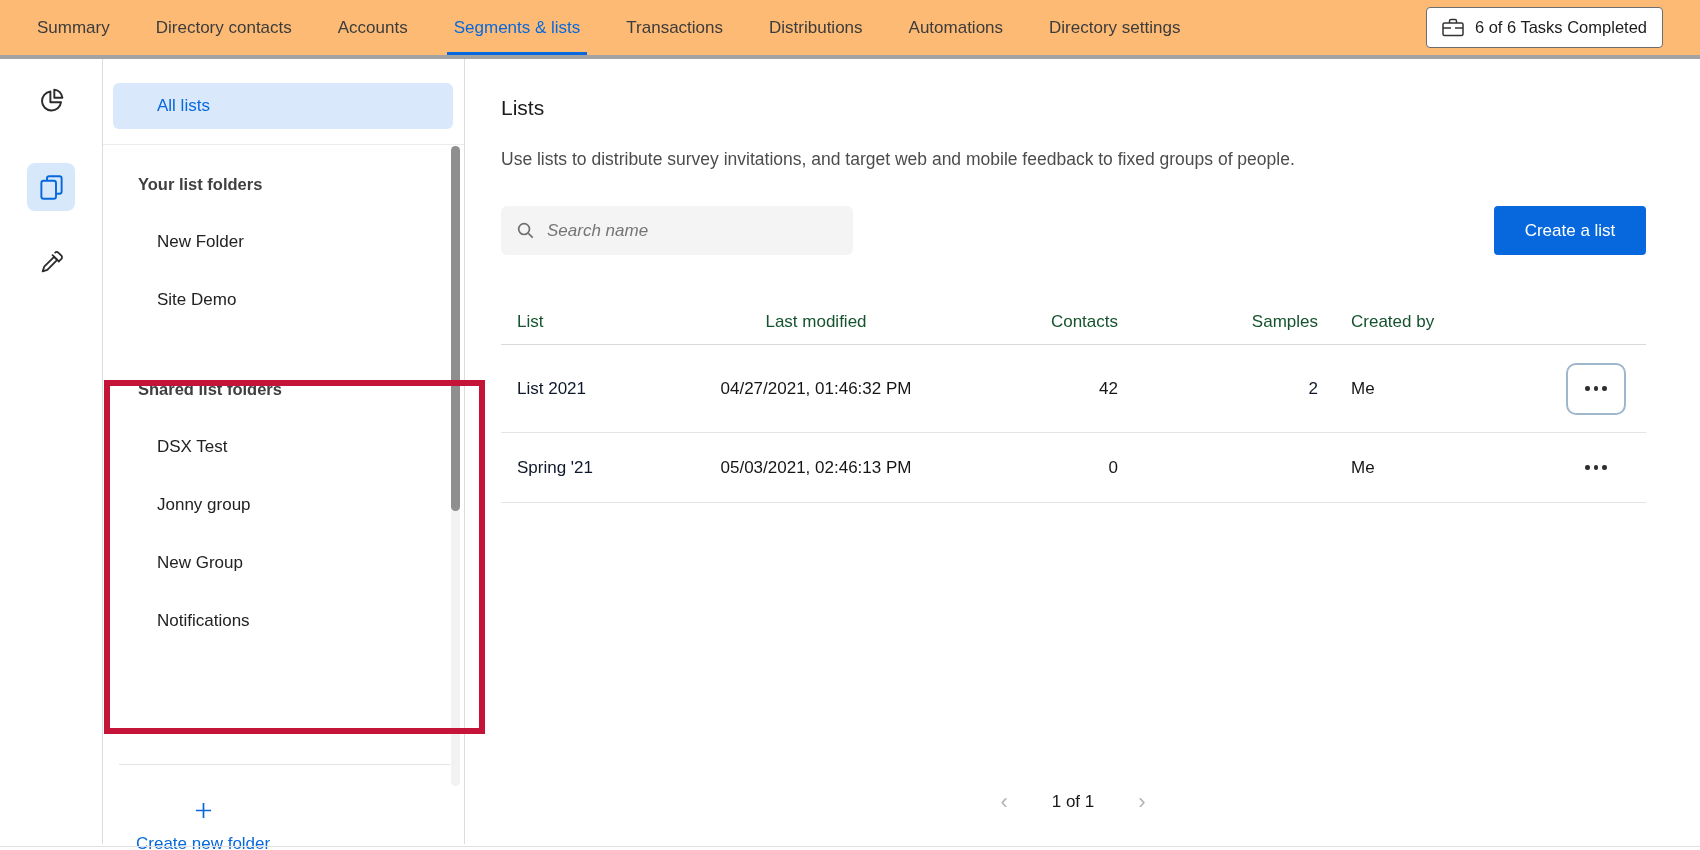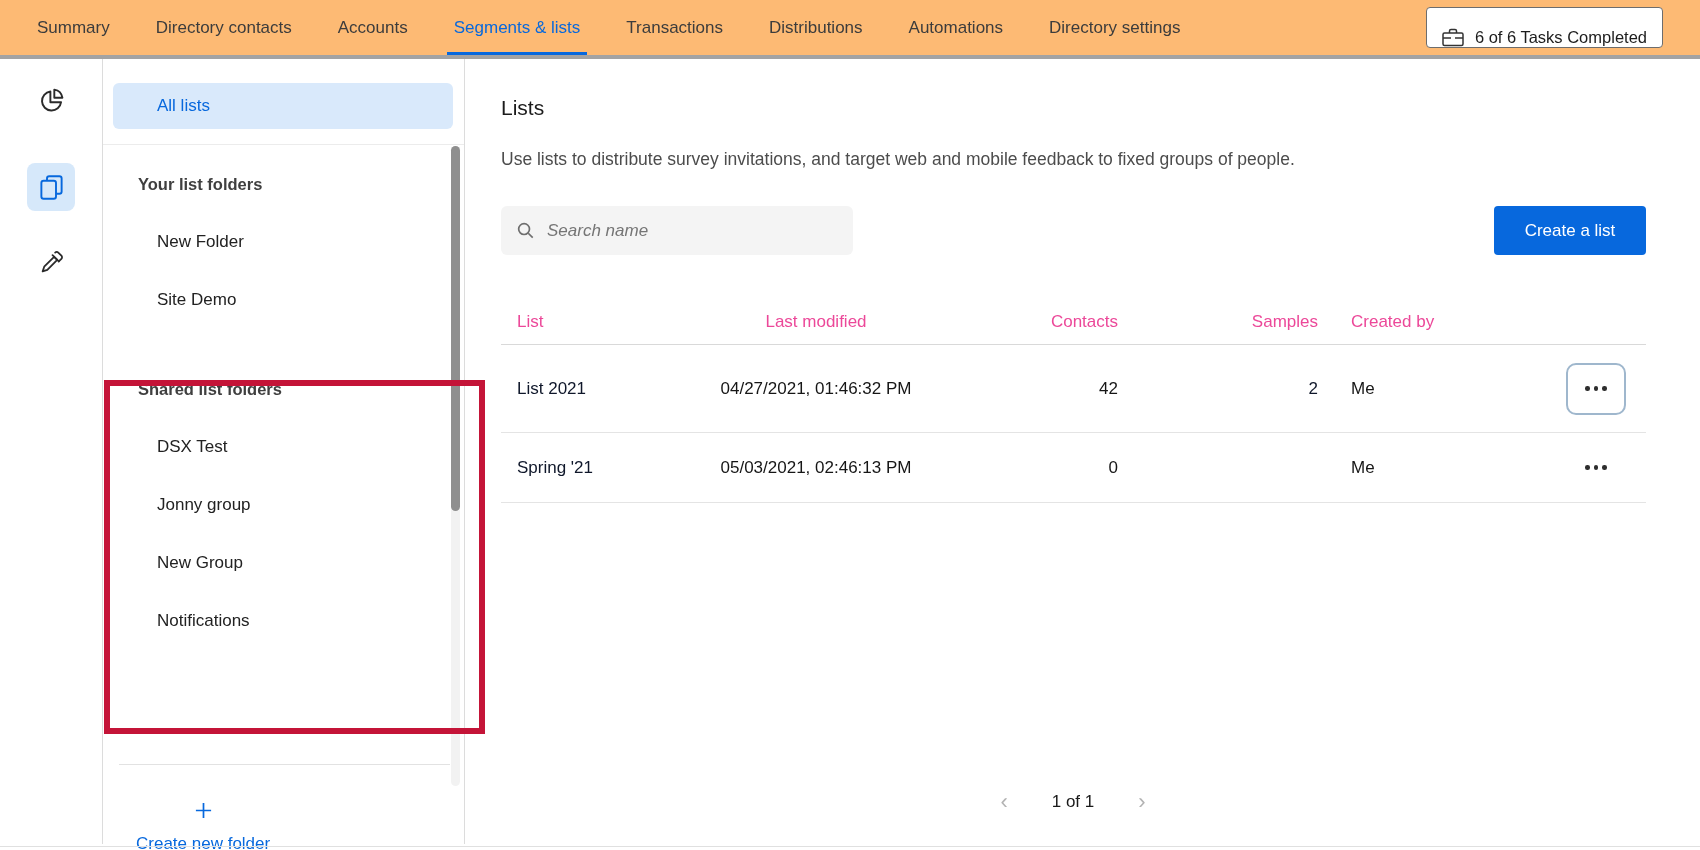--- a/index.html
+++ b/index.html
@@ -8,21 +8,21 @@
     font-family:"Liberation Sans", sans-serif;
     background:#ffffff; color:#2b2b2b;
     position:relative; overflow:hidden;
   }
 
   
   .topnav { height:59px; display:flex; align-items:center; border-bottom:4px solid #a3a3a3; padding-left:14px; background:#fdba74; }
   .tab { padding:0 23px; height:100%; display:flex; align-items:center; font-size:17px; color:#3c3c3c; position:relative; cursor:pointer; white-space:nowrap; }
   .tab.active { color:#0768dd; font-weight:normal; }
   .tab.active::after { content:""; position:absolute; left:16px; right:16px; bottom:0; height:3px; background:#0768dd; }
-  .tasks-badge { margin-left:auto; margin-right:37px; height:41px; border:1px solid #6d6d6d; border-radius:4px; display:flex; align-items:flex-end; gap:11px; padding:0 15px; font-size:16.5px; color:#1c1c1c; cursor:pointer; background:#fff; }
+  .tasks-badge { margin-left:auto; margin-right:37px; height:41px; border:1px solid #6d6d6d; border-radius:4px; display:flex; align-items:center; gap:11px; padding:0 15px; font-size:16.5px; color:#1c1c1c; cursor:pointer; background:#fff; }
 
   
   .content { display:flex; height:785px; }
 
   
   .rail { width:103px; border-right:1px solid #dcdcdc; display:flex; flex-direction:column; align-items:center; }
   .rail-btn { width:48px; height:48px; border-radius:8px; display:flex; align-items:center; justify-content:center; cursor:pointer; }
   .rail-btn.b1 { margin-top:17px; }
   .rail-btn.b2 { margin-top:39px; background:#d6e8fa; }
   .rail-btn.b3 { margin-top:27px; }
@@ -47,21 +47,21 @@
   .page-title { font-size:21px; font-weight:400; color:#1b1b1b; line-height:24px; }
   .subtitle { margin-top:29px; font-size:17.5px; color:#4c4c4c; line-height:21px; }
   .toolbar { margin-top:36px; display:flex; justify-content:space-between; align-items:center; }
   .search-box { width:352px; height:49px; background:#f4f4f4; border-radius:6px; display:flex; align-items:center; padding:0 15px; gap:12px; }
   .search-box input { border:none; background:transparent; outline:none; font-size:17px; color:#2b2b2b; width:100%; font-family:"Liberation Sans",sans-serif;font-style:italic; }
   .search-box input::placeholder { color:#757575; }
   .create-btn { width:152px; height:49px; background:#0768dd; color:#ffffff; border:none; border-radius:4px; font-size:17px; cursor:pointer; font-family:"Liberation Sans",sans-serif; }
 
   .table { margin-top:44px; }
   .row { display:grid; grid-template-columns:190px 250px 185px 200px 1fr 100px; align-items:center; }
-  .thead { height:46px; border-bottom:1px solid #d9d9d9; color:#ec4899; font-size:17px; }
+  .thead { height:46px; border-bottom:1px solid #d9d9d9; color:#14532d; font-size:17px; }
   .trow { border-bottom:1px solid #e4e4e4; font-size:17px; color:#161616; }
   .trow.r0 { height:88px; }
   .trow.r1 { height:70px; }
   .c.list { padding-left:16px; }
   .c.date { text-align:center; }
   .c.num { text-align:right; padding-right:8px; }
   .c.created { padding-left:25px; }
   .c.menu { display:flex; justify-content:center; }
   .link { color:#0f172a; text-decoration:none; cursor:pointer; }
 

